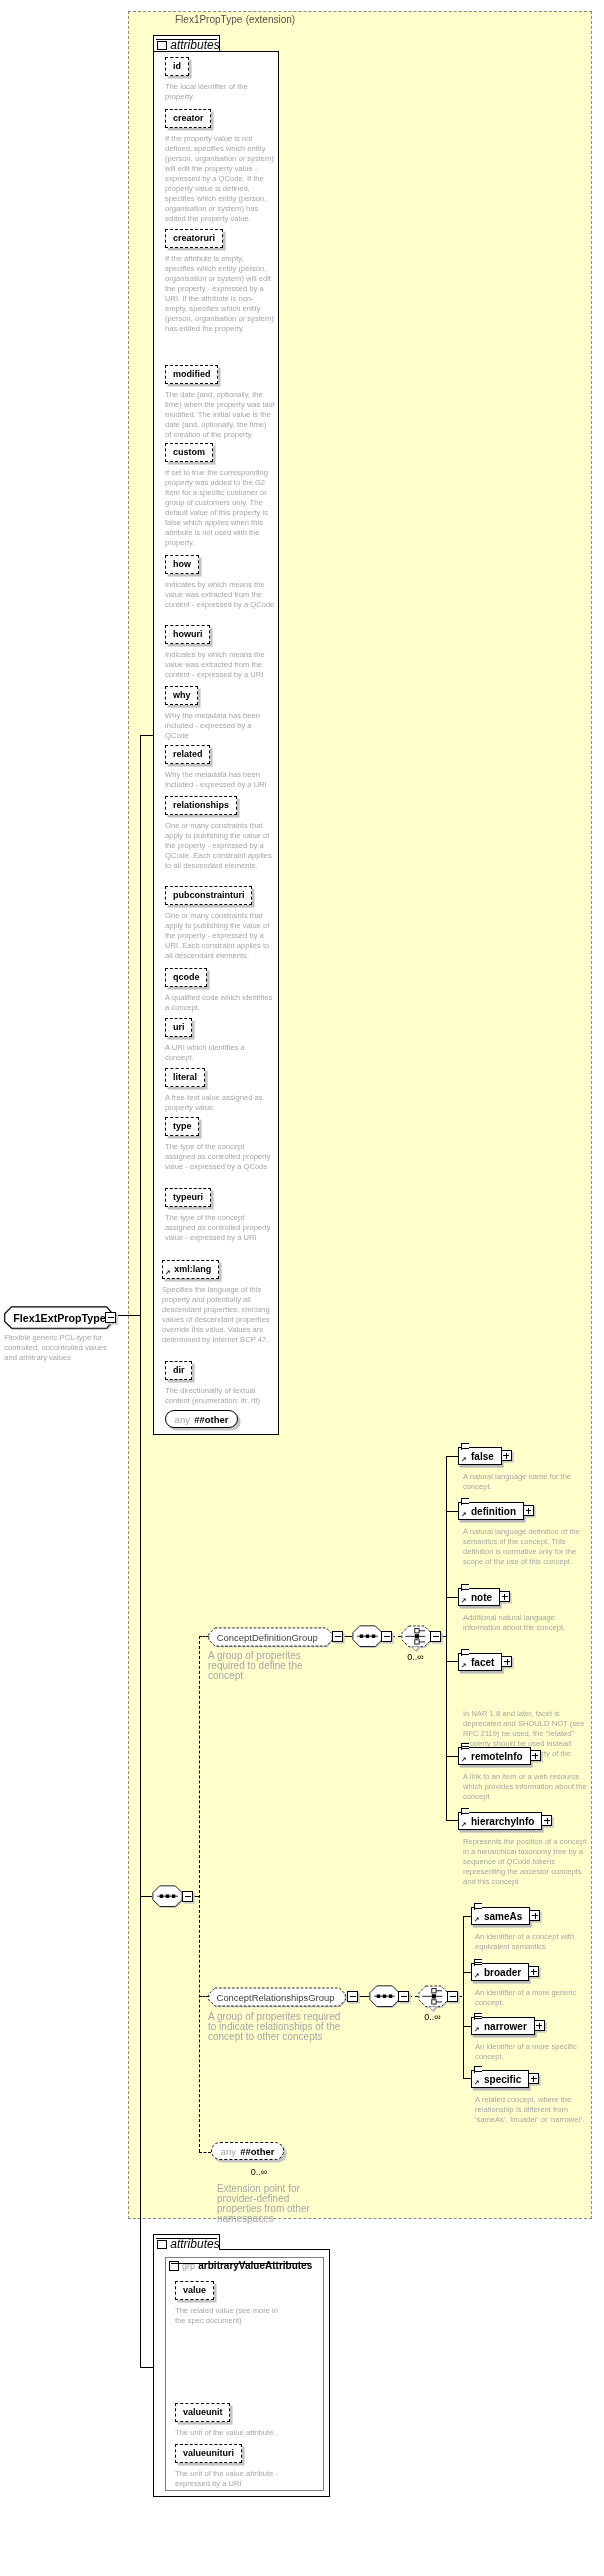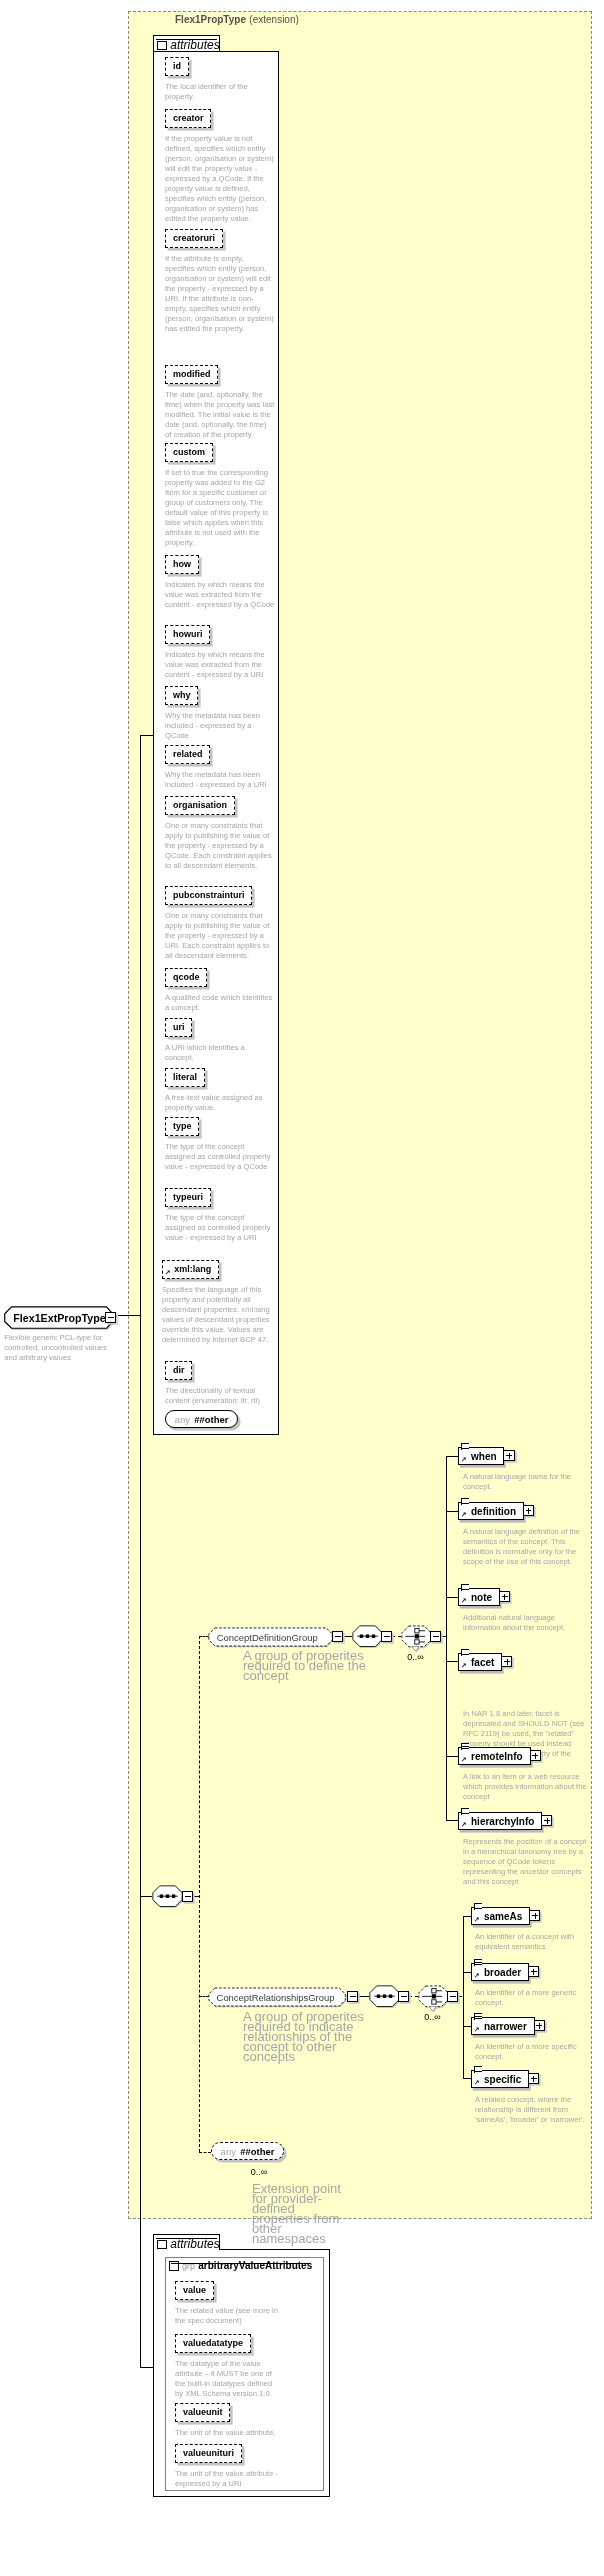--- a/index.html
+++ b/index.html
@@ -2,21 +2,21 @@
 <html style="font-size:13.8px"><head>
 <meta charset="utf-8">
 <style>
   html,body{margin:0;padding:0;background:#fff;}
   #page{position:relative;width:604px;height:2576px;background:#fff;
         font-family:"Liberation Sans",sans-serif;overflow:hidden;}
   
   .ext-box{position:absolute;left:128px;top:11.2px;width:464px;height:2208px;
            background:#FFFFCC;border:0.9px dashed #8a8a8a;box-sizing:border-box;z-index:0;}
   .ext-title{position:absolute;left:139px;top:13.8px;font-size:10px;color:#52524a;z-index:1;white-space:nowrap;}
-  .ext-title b{font-weight:bold;padding-left:36px;}
+  .ext-title b{font-weight:normal;padding-left:36px;}
   .ext-title .suffix{font-weight:normal;margin-left:3.4px;}
   
   .panel-body{position:absolute;background:#fff;border:0.9px solid #000;box-sizing:border-box;z-index:2;}
   .panel-tab{position:absolute;background:#fff;border:0.9px solid #000;border-bottom:none;
              box-sizing:border-box;z-index:4;font-size:12px;font-style:italic;
              padding:1.7px 5.2px 0 3.4px;white-space:nowrap;}
   
   .mbox,.pbox{position:absolute;width:11.2px;height:11.2px;background:#fff;border:0.9px solid #000;
               box-sizing:border-box;z-index:6;box-shadow:1.7px 1.7px 0 #c9c9c9;}
   .mbox::before,.pbox::before{content:"";position:absolute;left:1.7px;right:1.7px;top:4.3px;border-top:0.9px solid #000;}
@@ -50,21 +50,21 @@
   .el-desc{position:absolute;z-index:5;color:#a6a6a6;font-size:7.6px;line-height:10px;}
   
   .gsvg{position:absolute;z-index:5;filter:drop-shadow(1.7px 1.7px 0 #c4c4c4);}
   .osvg{position:absolute;z-index:5;filter:drop-shadow(1.7px 1.7px 0 #c4c4c4);}
   
   .hline{position:absolute;height:0;border-top:0.9px solid #000;z-index:1;}
   .vline{position:absolute;width:0;border-left:0.9px solid #000;z-index:1;}
   .hdash{position:absolute;height:0;border-top:0.9px dashed #000;z-index:1;}
   .vdash{position:absolute;width:0;border-left:0.9px dashed #000;z-index:1;}
   .card{position:absolute;z-index:5;font-size:9px;color:#000;text-align:center;white-space:nowrap;}
-  .grp-desc{position:absolute;z-index:5;color:#a6a6a6;font-size:13px;line-height:10px;margin-left:35px;}
+  .grp-desc{position:absolute;z-index:5;color:#a6a6a6;font-size:10px;line-height:10px;}
   
   .grp-box{position:absolute;background:#fff;border:0.9px solid #808080;box-sizing:border-box;z-index:3;}
   .grp-head{position:absolute;left:169px;top:2260px;z-index:5;font-size:9px;white-space:nowrap;}
   .grp-head .kind{color:#9a9a9a;margin-right:3.4px;}
   .grp-head b{font-weight:bold;font-size:10px;}
 </style>
 </head>
 <body>
 
 <div id="page">
@@ -81,21 +81,21 @@
 
   <div class="ab" style="left:165px;top:57px;"><span class="attr-box">id</span><div class="attr-desc">The local identifier of the property.</div></div>
   <div class="ab" style="left:165px;top:109px;"><span class="attr-box">creator</span><div class="attr-desc">If the property value is not defined, specifies which entity (person, organisation or system) will edit the property value - expressed by a QCode. If the property value is defined, specifies which entity (person, organisation or system) has edited the property value.</div></div>
   <div class="ab" style="left:165px;top:229px;"><span class="attr-box">creatoruri</span><div class="attr-desc">If the attribute is empty, specifies which entity (person, organisation or system) will edit the property - expressed by a URI. If the attribute is non-empty, specifies which entity (person, organisation or system) has edited the property.</div></div>
   <div class="ab" style="left:165px;top:354px;margin-top:11px;"><span class="attr-box">modified</span><div class="attr-desc">The date (and, optionally, the time) when the property was last modified. The initial value is the date (and, optionally, the time) of creation of the property.</div></div>
   <div class="ab" style="left:165px;top:443px;"><span class="attr-box">custom</span><div class="attr-desc">If set to true the corresponding property was added to the G2 Item for a specific customer or group of customers only. The default value of this property is false which applies when this attribute is not used with the property.</div></div>
   <div class="ab" style="left:165px;top:555px;"><span class="attr-box">how</span><div class="attr-desc">Indicates by which means the value was extracted from the content - expressed by a QCode</div></div>
   <div class="ab" style="left:165px;top:625px;"><span class="attr-box">howuri</span><div class="attr-desc">Indicates by which means the value was extracted from the content - expressed by a URI</div></div>
   <div class="ab" style="left:165px;top:686px;"><span class="attr-box">why</span><div class="attr-desc">Why the metadata has been included - expressed by a QCode</div></div>
   <div class="ab" style="left:165px;top:745px;"><span class="attr-box">related</span><div class="attr-desc">Why the metadata has been included - expressed by a URI</div></div>
-  <div class="ab" style="left:165px;top:796px;"><span class="attr-box">organisation</span><div class="attr-desc">One or many constraints that apply to publishing the value of the property - expressed by a QCode. Each constraint applies to all descendant elements.</div></div>
+  <div class="ab" style="left:165px;top:796px;"><span class="attr-box">relationships</span><div class="attr-desc">One or many constraints that apply to publishing the value of the property - expressed by a QCode. Each constraint applies to all descendant elements.</div></div>
   <div class="ab" style="left:165px;top:886px;"><span class="attr-box">pubconstrainturi</span><div class="attr-desc">One or many constraints that apply to publishing the value of the property - expressed by a URI. Each constraint applies to all descendant elements.</div></div>
   <div class="ab" style="left:165px;top:968px;"><span class="attr-box">qcode</span><div class="attr-desc">A qualified code which identifies a concept.</div></div>
   <div class="ab" style="left:165px;top:1018px;"><span class="attr-box">uri</span><div class="attr-desc">A URI which identifies a concept.</div></div>
   <div class="ab" style="left:165px;top:1068px;"><span class="attr-box">literal</span><div class="attr-desc">A free-text value assigned as property value.</div></div>
   <div class="ab" style="left:165px;top:1117px;"><span class="attr-box">type</span><div class="attr-desc">The type of the concept assigned as controlled property value - expressed by a QCode</div></div>
   <div class="ab" style="left:165px;top:1188px;"><span class="attr-box">typeuri</span><div class="attr-desc">The type of the concept assigned as controlled property value - expressed by a URI</div></div>
   <div class="ab" style="left:162px;top:1260px;"><span class="attr-box with-arrow"><span class="ref-arrow-a">↗</span><span>xml:lang</span></span><div class="attr-desc">Specifies the language of this property and potentially all descendant properties. xml:lang values of descendant properties override this value. Values are determined by Internet BCP 47.</div></div>
   <div class="ab" style="left:165px;top:1361px;"><span class="attr-box">dir</span><div class="attr-desc">The directionality of textual content (enumeration: ltr, rtl)</div></div>
   <div class="pill" style="left:165px;top:1410px;"><span class="any-pre">any</span><b>##other</b></div>
 
@@ -158,21 +158,21 @@
   <div class="card" style="left:401px;top:1652px;width:29px;">0..∞</div>
   <div class="hline" style="left:441px;top:1636px;width:5.2px;"></div>
   <div class="vline" style="left:446px;top:1456px;height:365px;"></div>
   <div class="hline" style="left:446px;top:1456px;width:12px;"></div>
   <div class="hline" style="left:446px;top:1511px;width:12px;"></div>
   <div class="hline" style="left:446px;top:1597px;width:12px;"></div>
   <div class="hline" style="left:446px;top:1661px;width:12px;"></div>
   <div class="hline" style="left:446px;top:1756px;width:12px;"></div>
   <div class="hline" style="left:446px;top:1820px;width:12px;"></div>
 
-  <div class="el-box" style="left:458px;top:1447px;"><span class="lines-glyph"></span><span class="ref-arrow">↗</span><span>when</span><span class="pbox"></span></div>
+  <div class="el-box" style="left:458px;top:1447px;"><span class="lines-glyph"></span><span class="ref-arrow">↗</span><span>false</span><span class="pbox"></span></div>
   <div class="el-desc" style="left:463px;top:1472px;width:126px;">A natural language name for the concept.</div>
   <div class="el-box" style="left:458px;top:1502px;"><span class="lines-glyph"></span><span class="ref-arrow">↗</span><span>definition</span><span class="pbox"></span></div>
   <div class="el-desc" style="left:463px;top:1527px;width:126px;">A natural language definition of the semantics of the concept. This definition is normative only for the scope of the use of this concept.</div>
   <div class="el-box" style="left:458px;top:1588px;"><span class="lines-glyph"></span><span class="ref-arrow">↗</span><span>note</span><span class="pbox"></span></div>
   <div class="el-desc" style="left:463px;top:1613px;width:126px;">Additional natural language information about the concept.</div>
   <div class="el-box" style="left:458px;top:1653px;"><span class="lines-glyph"></span><span class="ref-arrow">↗</span><span>facet</span><span class="pbox"></span></div>
   <div class="el-desc" style="left:463px;top:1677px;width:126px;margin-top:32px;">In NAR 1.8 and later, facet is deprecated and SHOULD NOT (see RFC 2119) be used, the "related" property should be used instead (was: An intrinsic property of the concept.)</div>
   <div class="el-box" style="left:458px;top:1747px;"><span class="lines-glyph"></span><span class="ref-arrow">↗</span><span>remoteInfo</span><span class="pbox"></span></div>
   <div class="el-desc" style="left:463px;top:1772px;width:126px;">A link to an item or a web resource which provides information about the concept</div>
   <div class="el-box" style="left:458px;top:1812px;"><span class="lines-glyph"></span><span class="ref-arrow">↗</span><span>hierarchyInfo</span><span class="pbox"></span></div>
@@ -229,18 +229,17 @@
 
   <div class="panel-body" style="left:153px;top:2249px;width:177px;height:248px;"></div>
   <div class="panel-tab" style="left:153px;top:2234px;width:67px;height:16.3px;">
     <span class="mbox inline"></span><span>attributes</span>
   </div>
   <div class="grp-box" style="left:165px;top:2257px;width:159px;height:234px;"></div>
   <div class="grp-head">
     <span class="mbox inline"></span><span class="kind">grp</span><b>arbitraryValueAttributes</b>
   </div>
   <div class="ab" style="left:175px;top:2281px;"><span class="attr-box">value</span><div class="attr-desc" style="width:107px;">The related value (see more in the spec document)</div></div>
-  <div class="ab" style="left:175px;top:2334px;"><span class="attr-box">valuedatatype</span><div class="attr-desc" style="width:107px;">The datatype of the value attribute – it MUST be one of the built-in datatypes defined by XML Schema version 1.0.</div></div>
   <div class="ab" style="left:175px;top:2403px;"><span class="attr-box">valueunit</span><div class="attr-desc" style="width:119px;">The unit of the value attribute.</div></div>
   <div class="ab" style="left:175px;top:2444px;"><span class="attr-box">valueunituri</span><div class="attr-desc" style="width:112px;">The unit of the value attribute - expressed by a URI</div></div>
 
 </div>
 
 
 </body></html>

